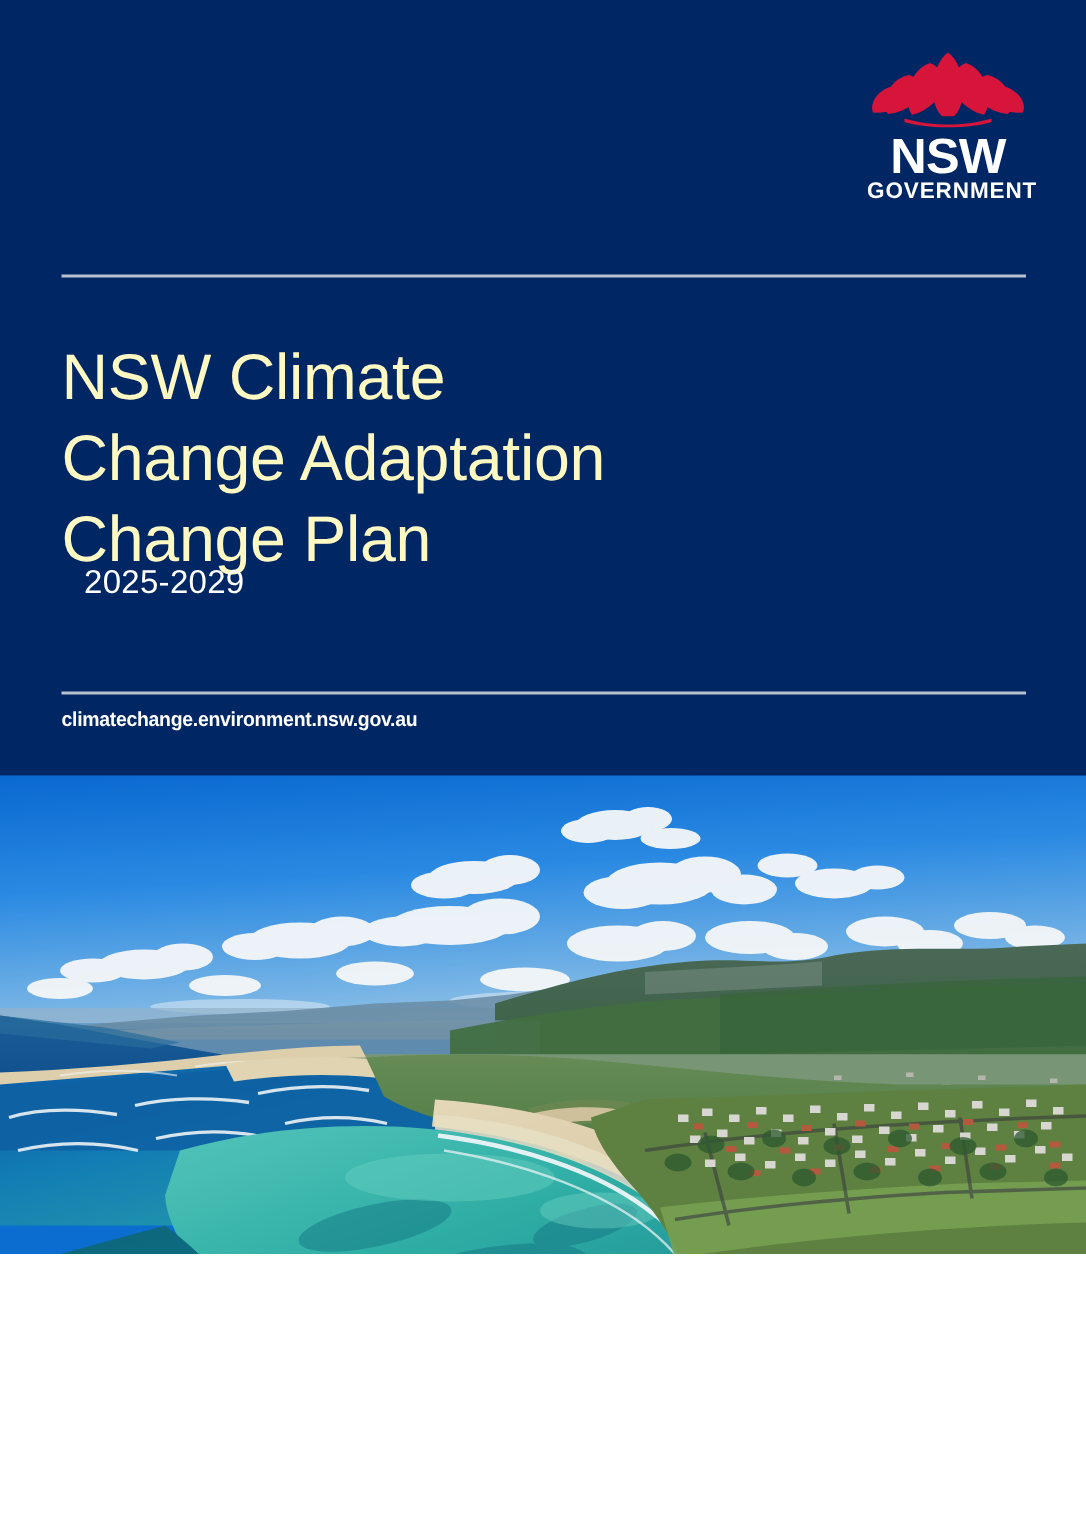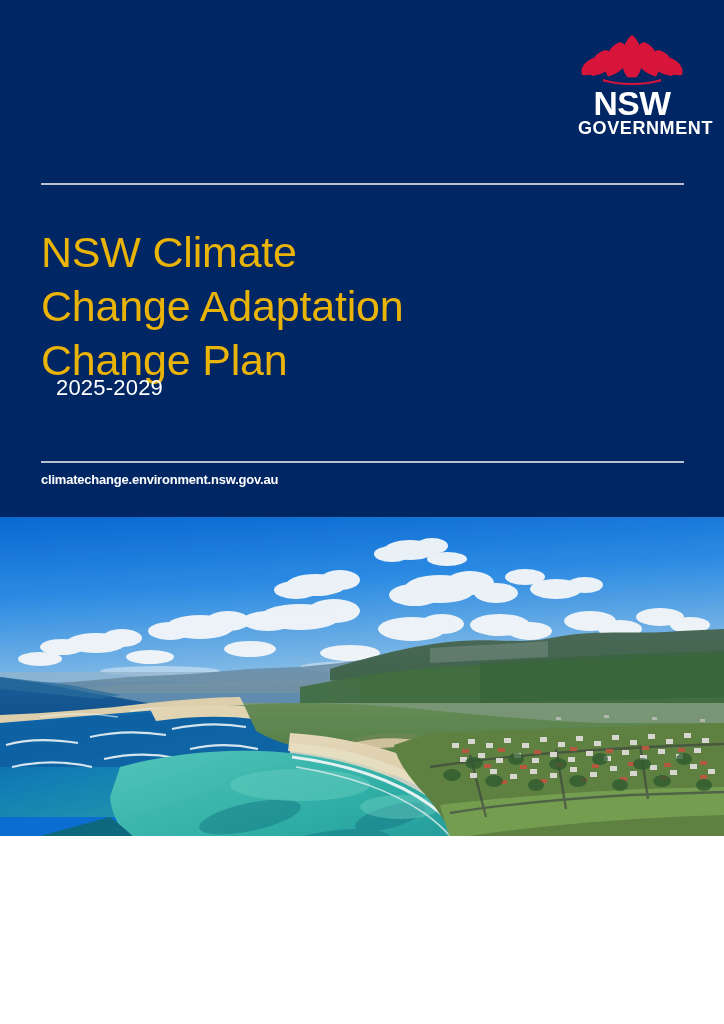--- a/index.html
+++ b/index.html
@@ -51,21 +51,21 @@
     line-height: 33px;
     letter-spacing: -0.5px;
     margin-top: 2px;
     transform: scaleX(1.02);
   }
   .logo-gov {
     display: block;
     color: #ffffff;
     font-family: "Liberation Sans", sans-serif;
     font-weight: bold;
-    font-size: 18px;
+    font-size: 15px;
     line-height: 14px;
     letter-spacing: 0.6px;
     margin-top: 1px;
   }
 
   
   .rule {
     position: absolute;
     left: 41px;
     width: 643px;
@@ -74,21 +74,21 @@
   }
   .rule-top { top: 183px; }
   .rule-bottom { top: 461px; }
 
   
   .title {
     position: absolute;
     left: 41px;
     top: 196px;
     width: 600px;
-    color: #eab308;
+    color: #fef9c3;
     font-family: "Liberation Sans", sans-serif;
     font-weight: normal;
     font-size: 43px;
     line-height: 54px;
     letter-spacing: -0.2px;
   }
   .title .tline { display: block; white-space: pre; }
 
   
   .subtitle {

